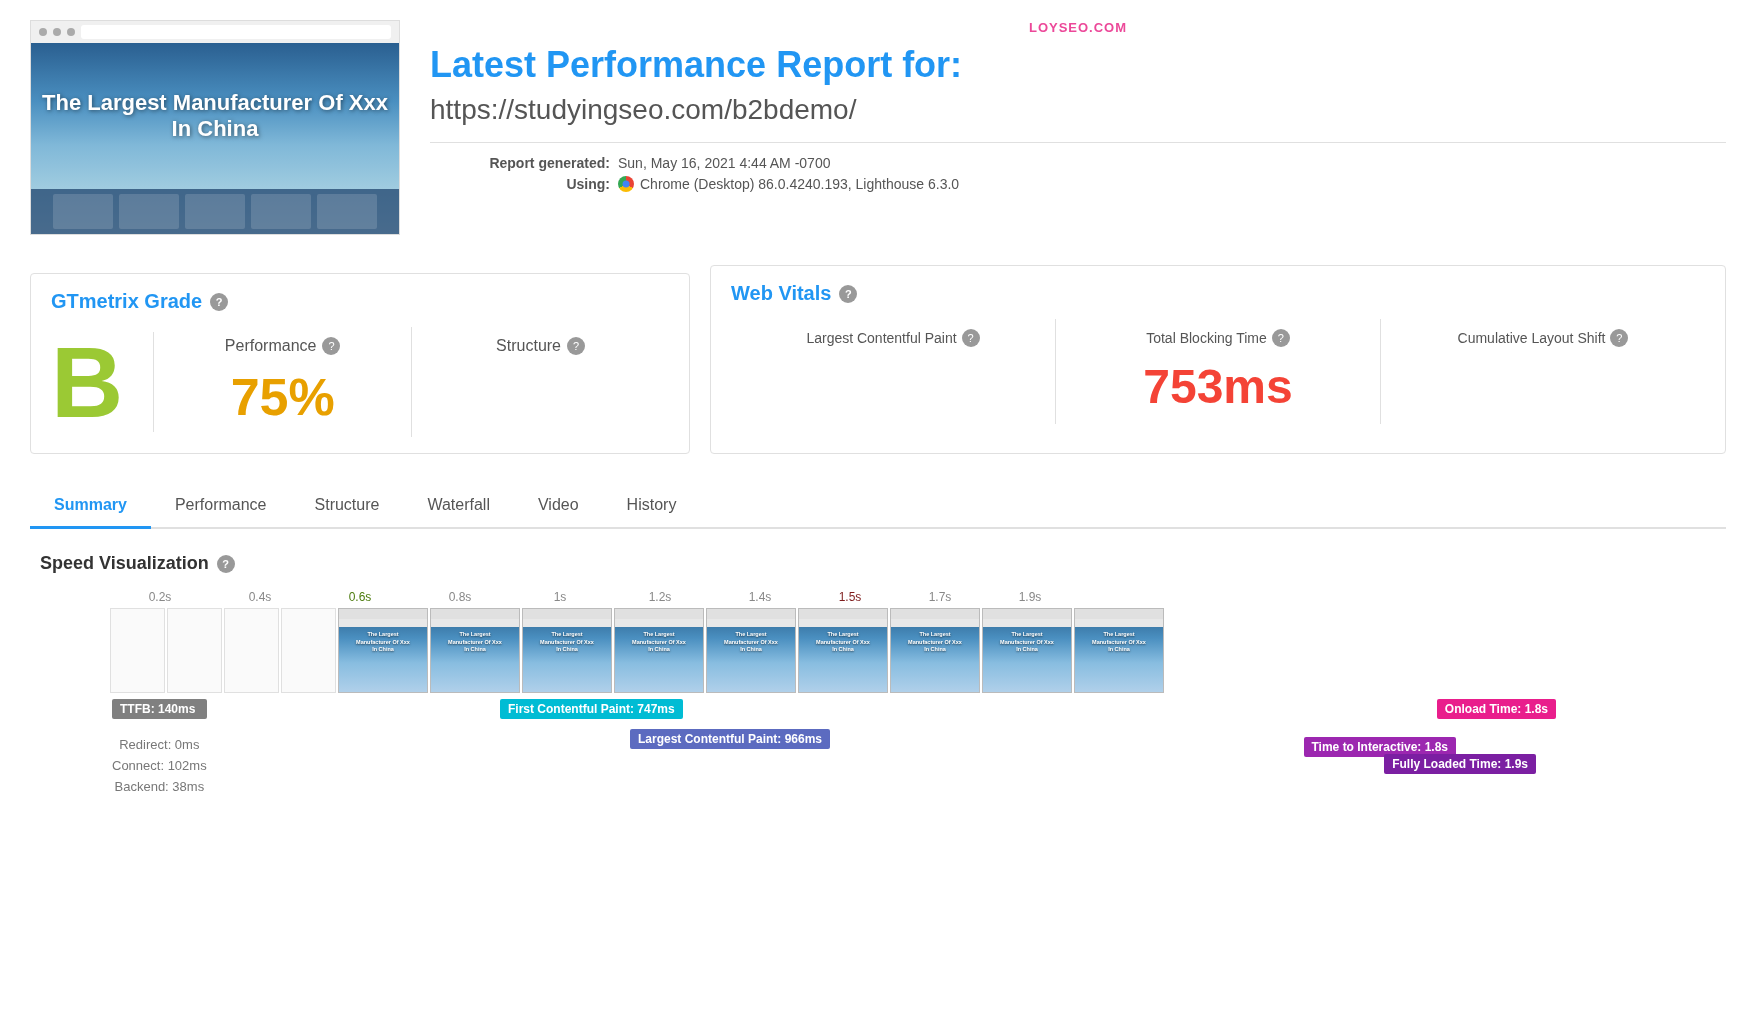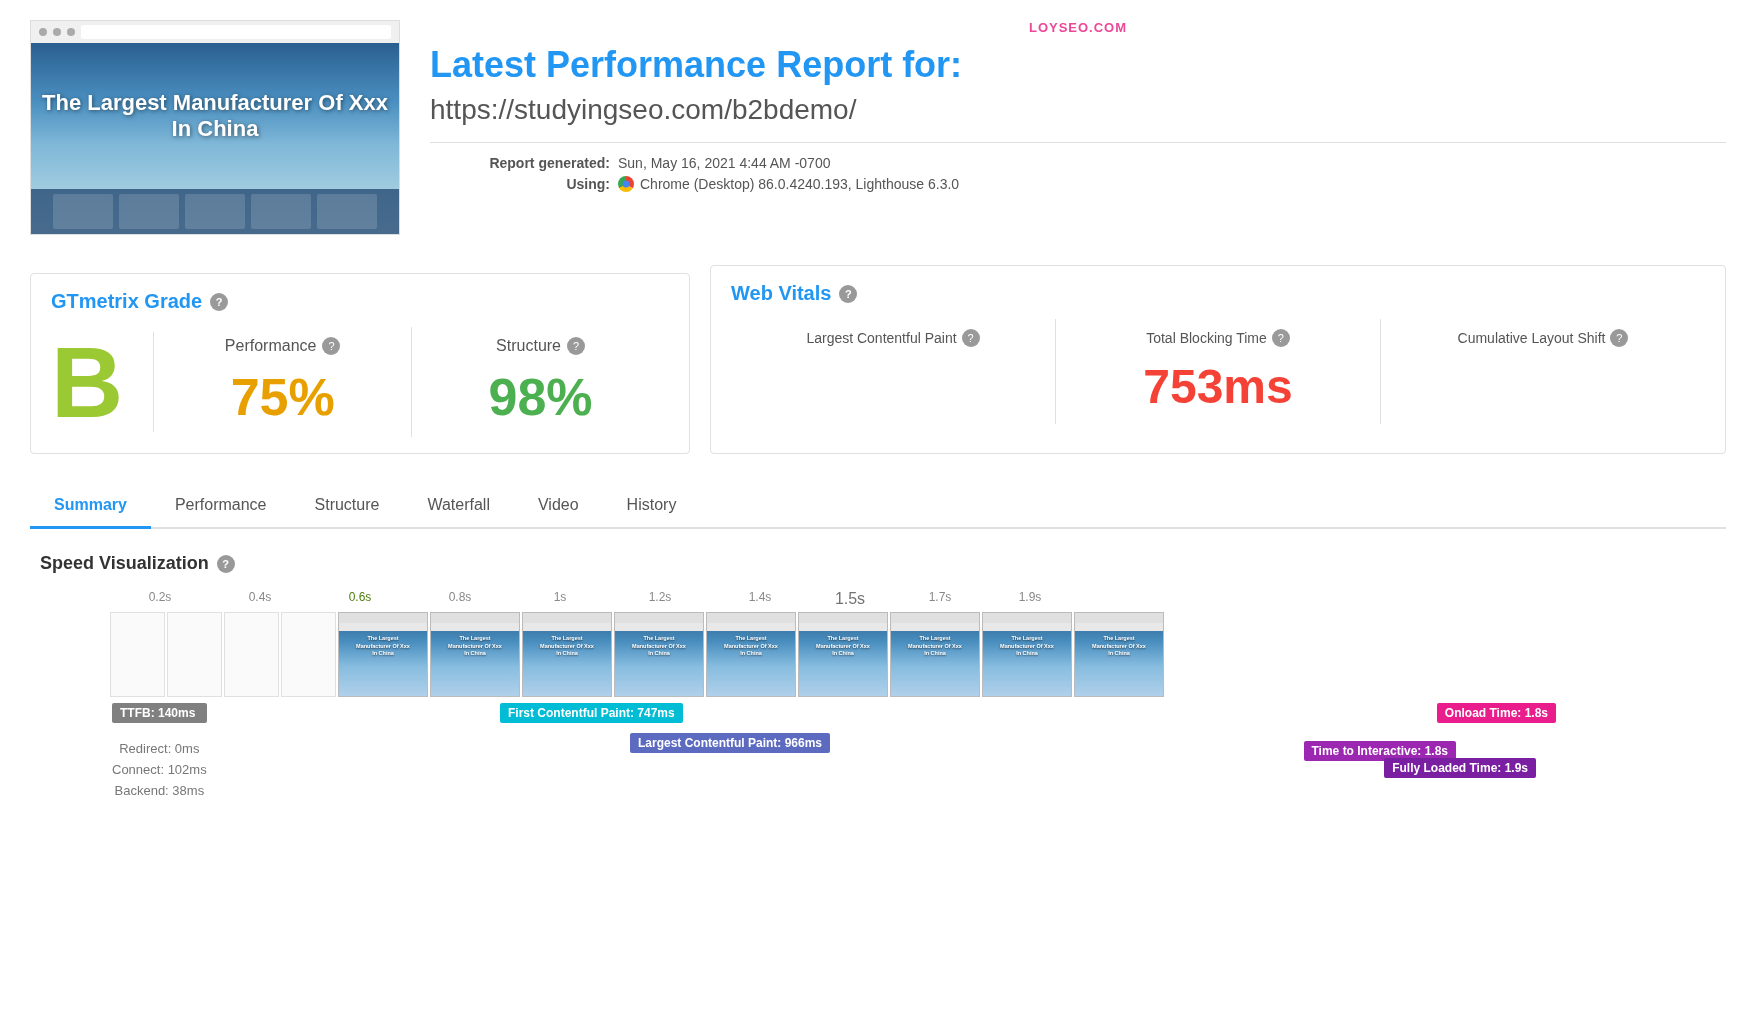--- a/index.html
+++ b/index.html
@@ -128,21 +128,20 @@
               <span>Performance</span>
               <span class="help-icon">?</span>
             </div>
             <div class="metric-value-yellow">75%</div>
           </div>
           <div class="grade-metric">
             <div class="metric-label">
               <span>Structure</span>
               <span class="help-icon">?</span>
             </div>
-            <div class="metric-value-green">98%</div>
           </div>
         </div>
       </div>
     </div>
 
     <div class="grade-box web-vitals">
       <div class="section-title">
         <span>Web Vitals</span>
         <span class="help-icon">?</span>
       </div>
@@ -180,29 +179,29 @@
       <div class="tab-item">History</div>
     </div>
   </div>
 
   <div class="speed-viz-section">
     <div class="speed-viz-title">
       <span>Speed Visualization</span>
       <span class="help-icon">?</span>
     </div>
 
-    <div style="display:flex; margin-left:70px; margin-bottom:4px; gap:0;">
+    <div style="display:flex; margin-left:70px; margin-bottom:4px; gap:0;align-items:flex-end;">
       <div style="width:100px; text-align:center; font-size:12px; color:#888;">0.2s</div>
       <div style="width:100px; text-align:center; font-size:12px; color:#888;">0.4s</div>
       <div style="width:100px; text-align:center; font-size:12px; color:#4d7c0f;">0.6s</div>
       <div style="width:100px; text-align:center; font-size:12px; color:#888;">0.8s</div>
       <div style="width:100px; text-align:center; font-size:12px; color:#888;">1s</div>
       <div style="width:100px; text-align:center; font-size:12px; color:#888;">1.2s</div>
       <div style="width:100px; text-align:center; font-size:12px; color:#888;">1.4s</div>
-      <div style="width:80px; text-align:center; font-size:16px; color:#737373;">1.5s</div>
+      <div style="width:80px; text-align:center; font-size:12px; color:#7f1d1d;">1.5s</div>
       <div style="width:100px; text-align:center; font-size:12px; color:#888;">1.7s</div>
       <div style="width:80px; text-align:center; font-size:12px; color:#888;">1.9s</div>
     </div>
 
     <div style="position:relative; margin-left:70px;">
       <div style="display:flex; align-items:center; gap:2px;">
 
         <div class="blank-frame"></div>
         <div class="blank-frame"></div>
         <div class="blank-frame"></div>

